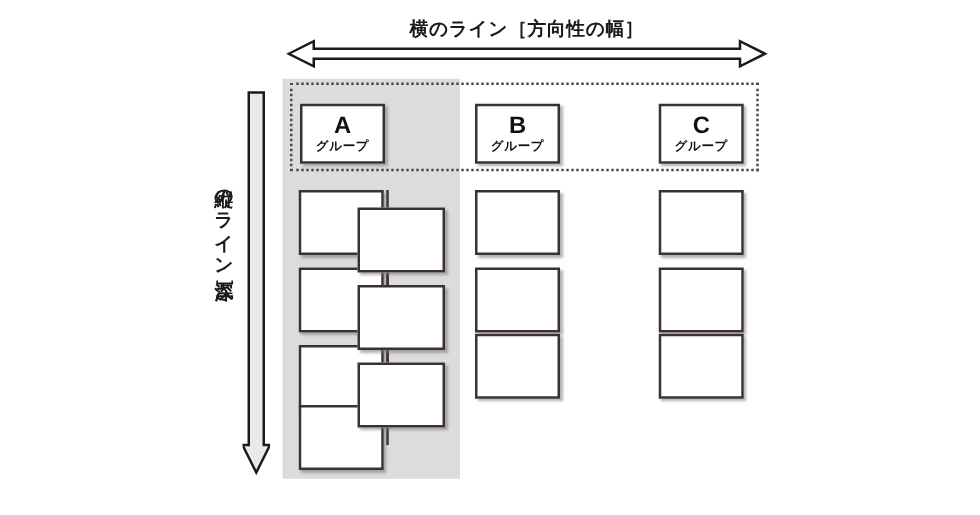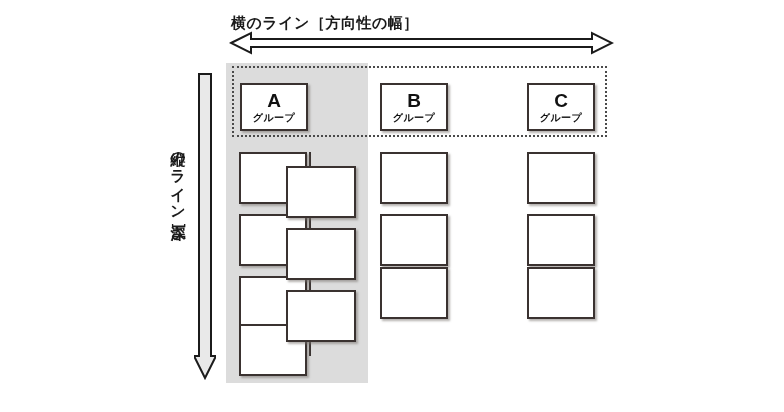--- a/index.html
+++ b/index.html
@@ -18,20 +18,21 @@
     background: #ffffff;
     overflow: hidden;
   }
 
   
   #h-axis-label {
     position: absolute;
     left: 231px;
     top: 14px;
     width: 381px;
+    text-align: center;
     font-size: 15px;
     font-weight: bold;
     letter-spacing: 0.5px;
     color: #1b1b1b;
     white-space: nowrap;
   }
   #h-axis-arrow {
     position: absolute;
     left: 229px;
     top: 30px;

